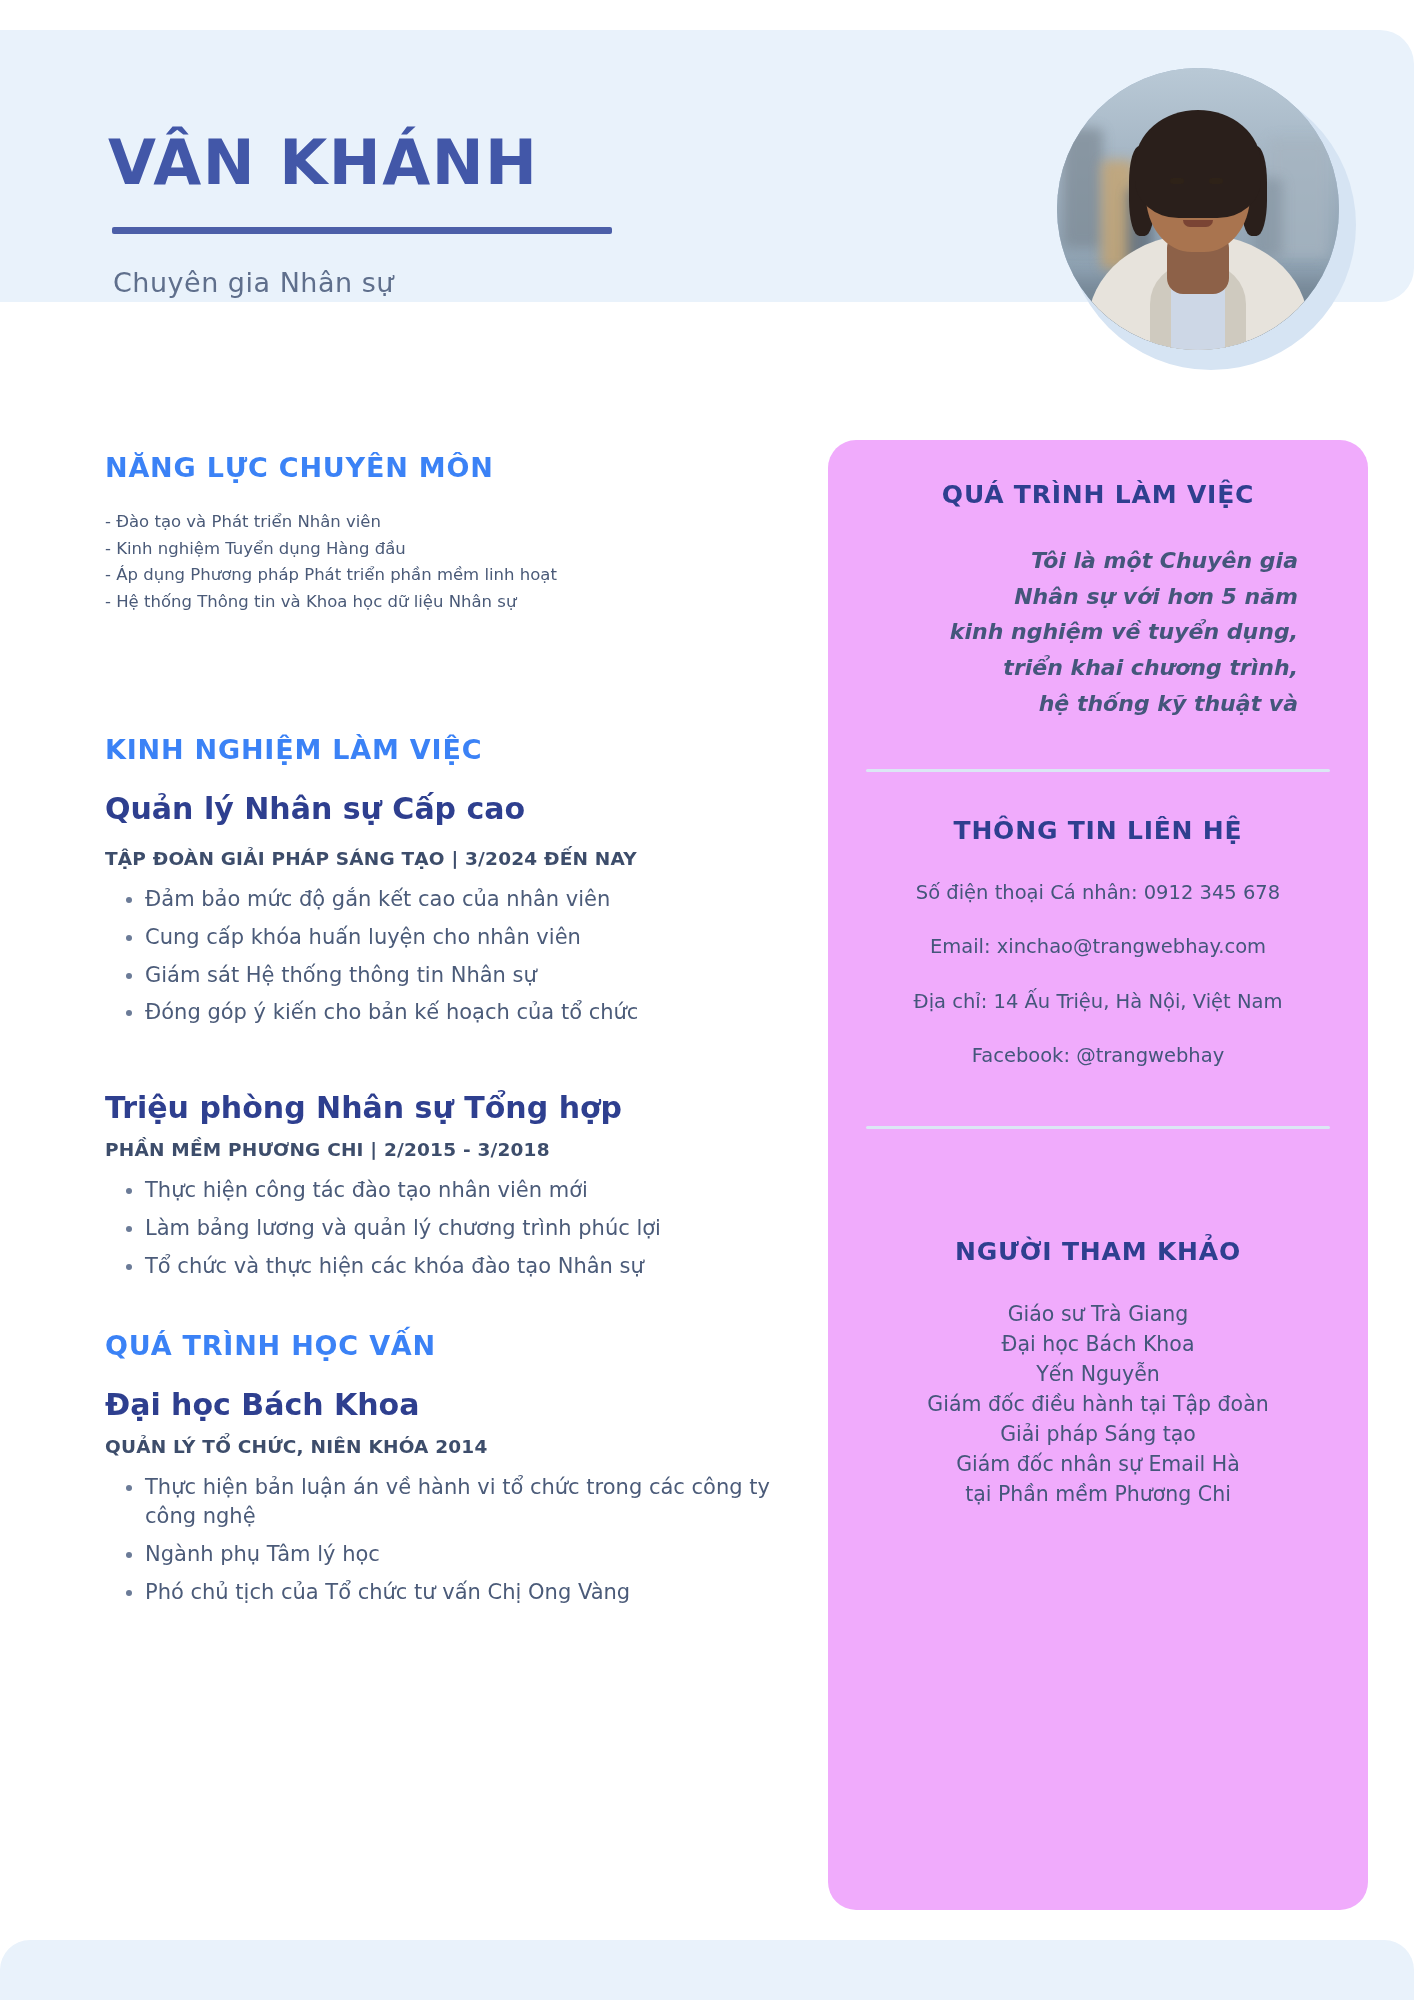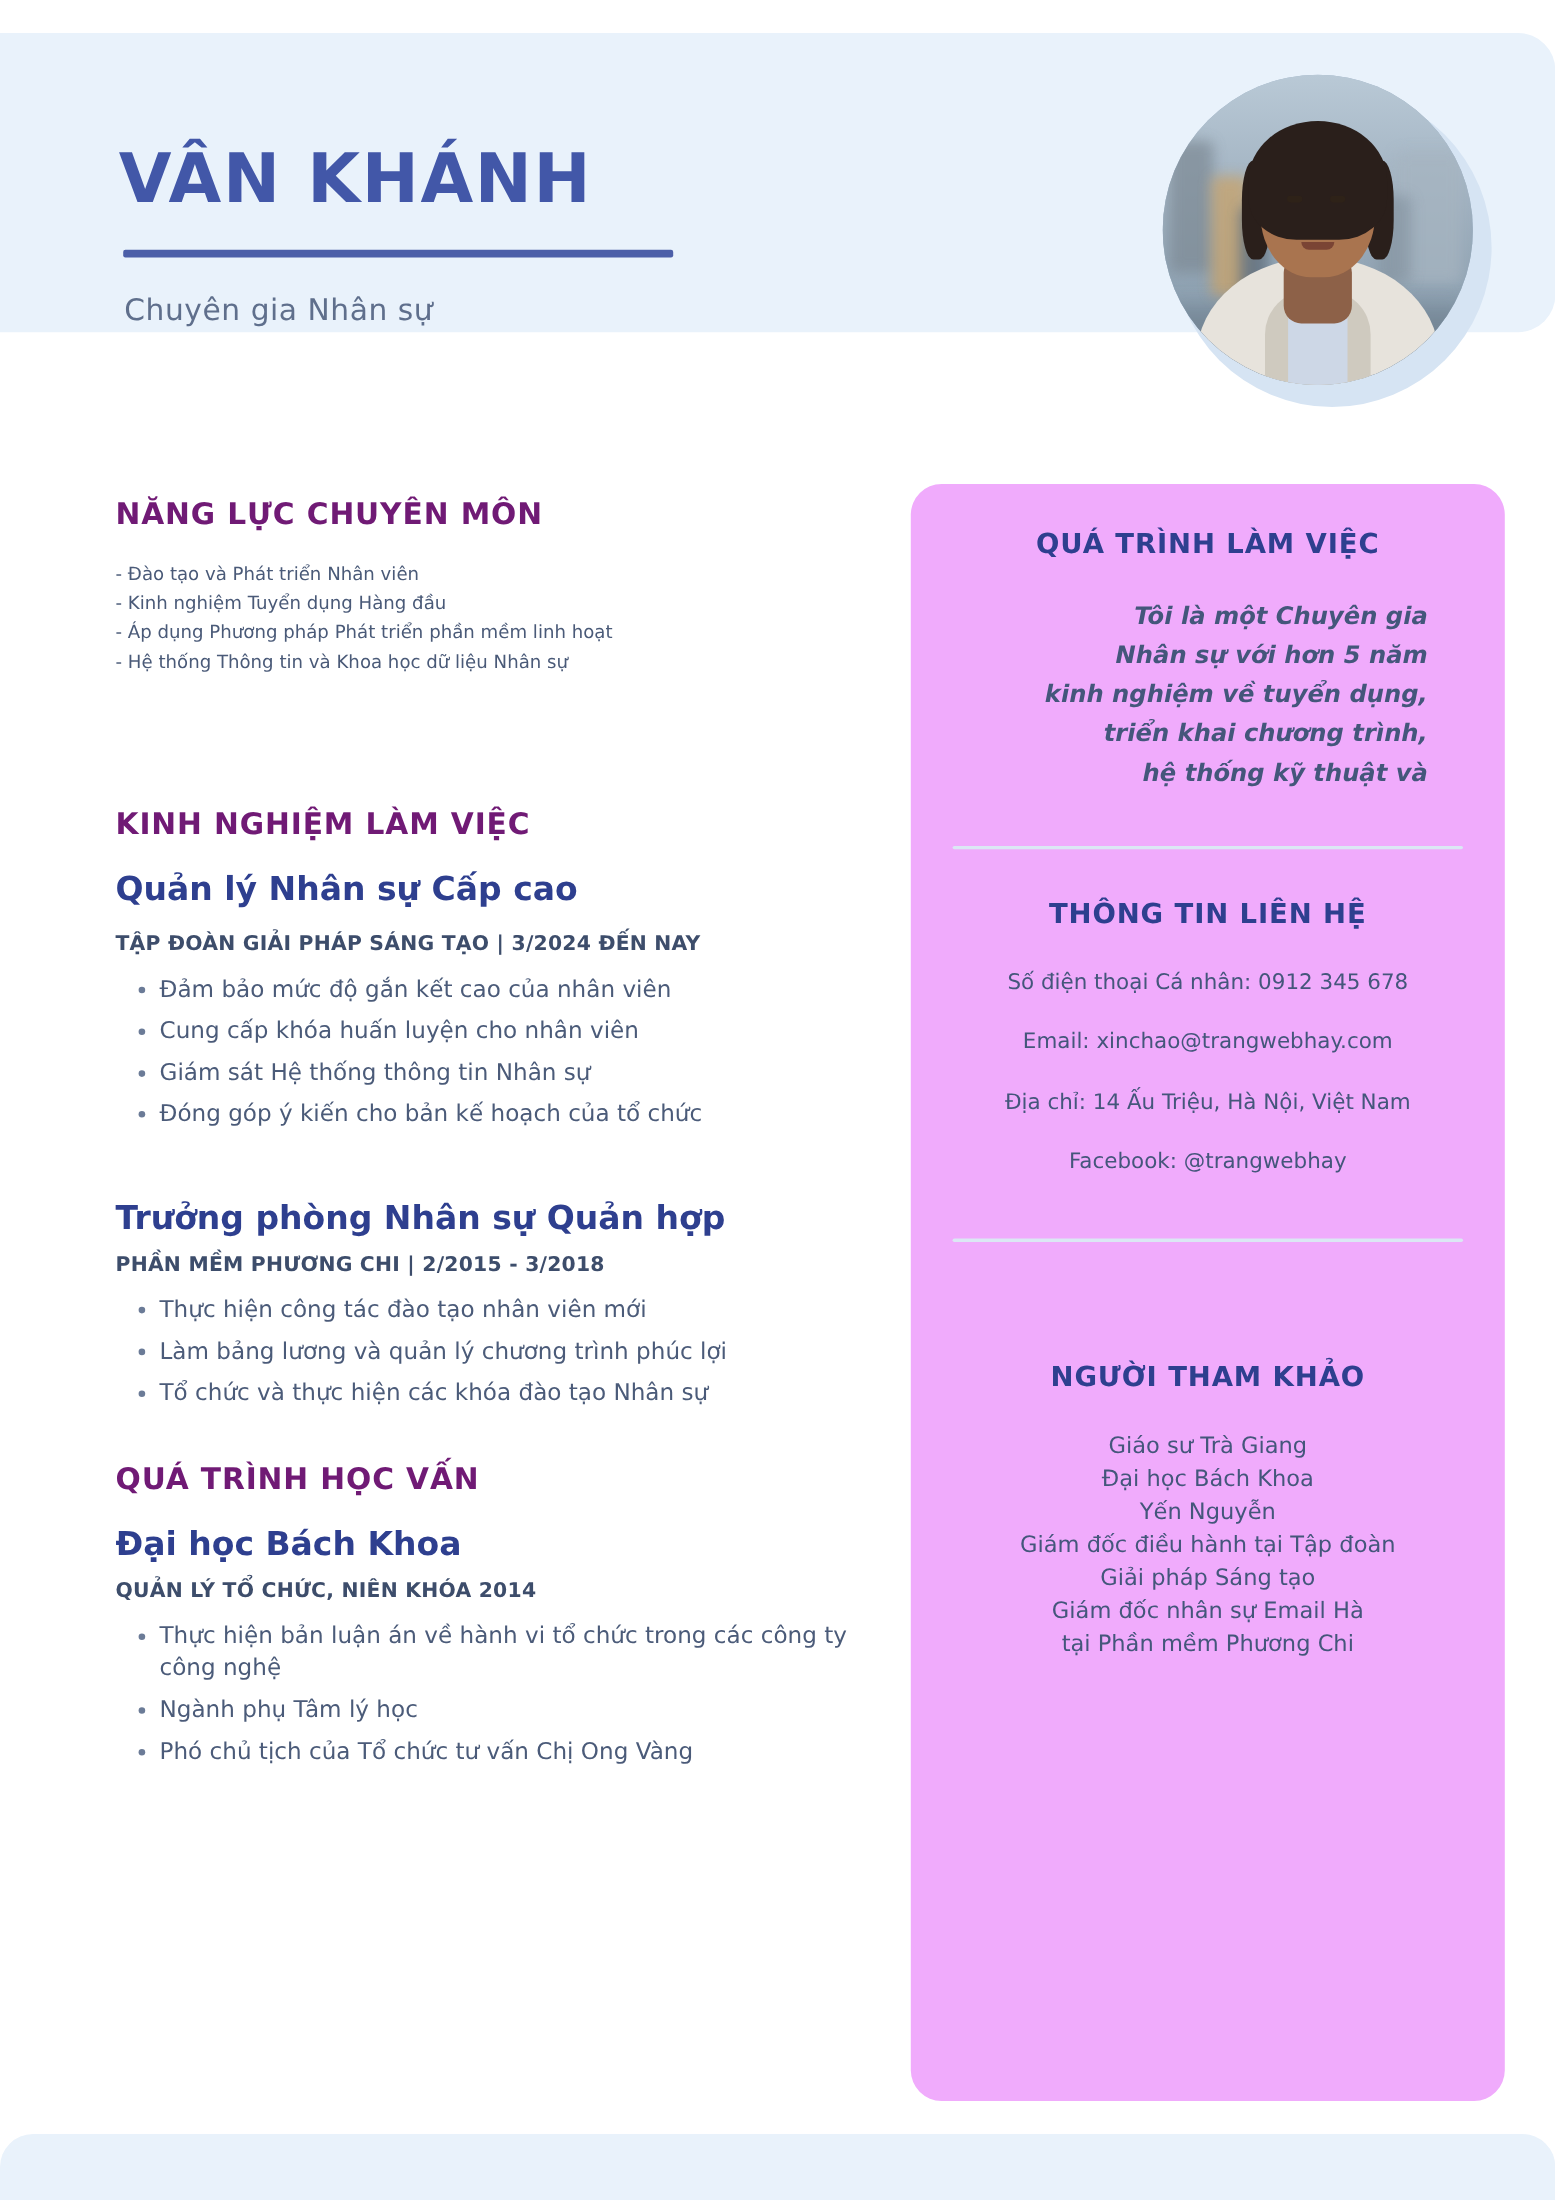--- a/index.html
+++ b/index.html
@@ -216,21 +216,21 @@
     border-radius: 28px;
     padding: 40px 28px 46px 28px;
     box-sizing: border-box;
     min-height: 1470px;
   }
 
   
   h2.sec-title {
     font-size: 27px;
     font-weight: bold;
-    color: #701a75;
+    color: #3b82f6;
     letter-spacing: 0.8px;
     margin: 0 0 26px 0;
   }
   .skill-line {
     font-size: 16.5px;
     color: #4a5a78;
     line-height: 1.62;
     margin: 0;
   }
   .block-gap-a { height: 118px; }
@@ -372,21 +372,21 @@
         <li>Đảm bảo mức độ gắn kết cao của nhân viên</li>
         <li>Cung cấp khóa huấn luyện cho nhân viên</li>
         <li>Giám sát Hệ thống thông tin Nhân sự</li>
         <li>Đóng góp ý kiến cho bản kế hoạch của tổ chức</li>
       </ul>
     </div>
 
     <div class="job-sep"></div>
 
     <div>
-      <div class="job-role" style="margin-bottom:14px;">Trưởng phòng Nhân sự Quản hợp</div>
+      <div class="job-role" style="margin-bottom:14px;">Triệu phòng Nhân sự Tổng hợp</div>
       <div class="job-meta">PHẦN MỀM PHƯƠNG CHI | 2/2015 - 3/2018</div>
       <ul class="bullets">
         <li>Thực hiện công tác đào tạo nhân viên mới</li>
         <li>Làm bảng lương và quản lý chương trình phúc lợi</li>
         <li>Tổ chức và thực hiện các khóa đào tạo Nhân sự</li>
       </ul>
     </div>
 
     <div class="edu-gap"></div>
 

